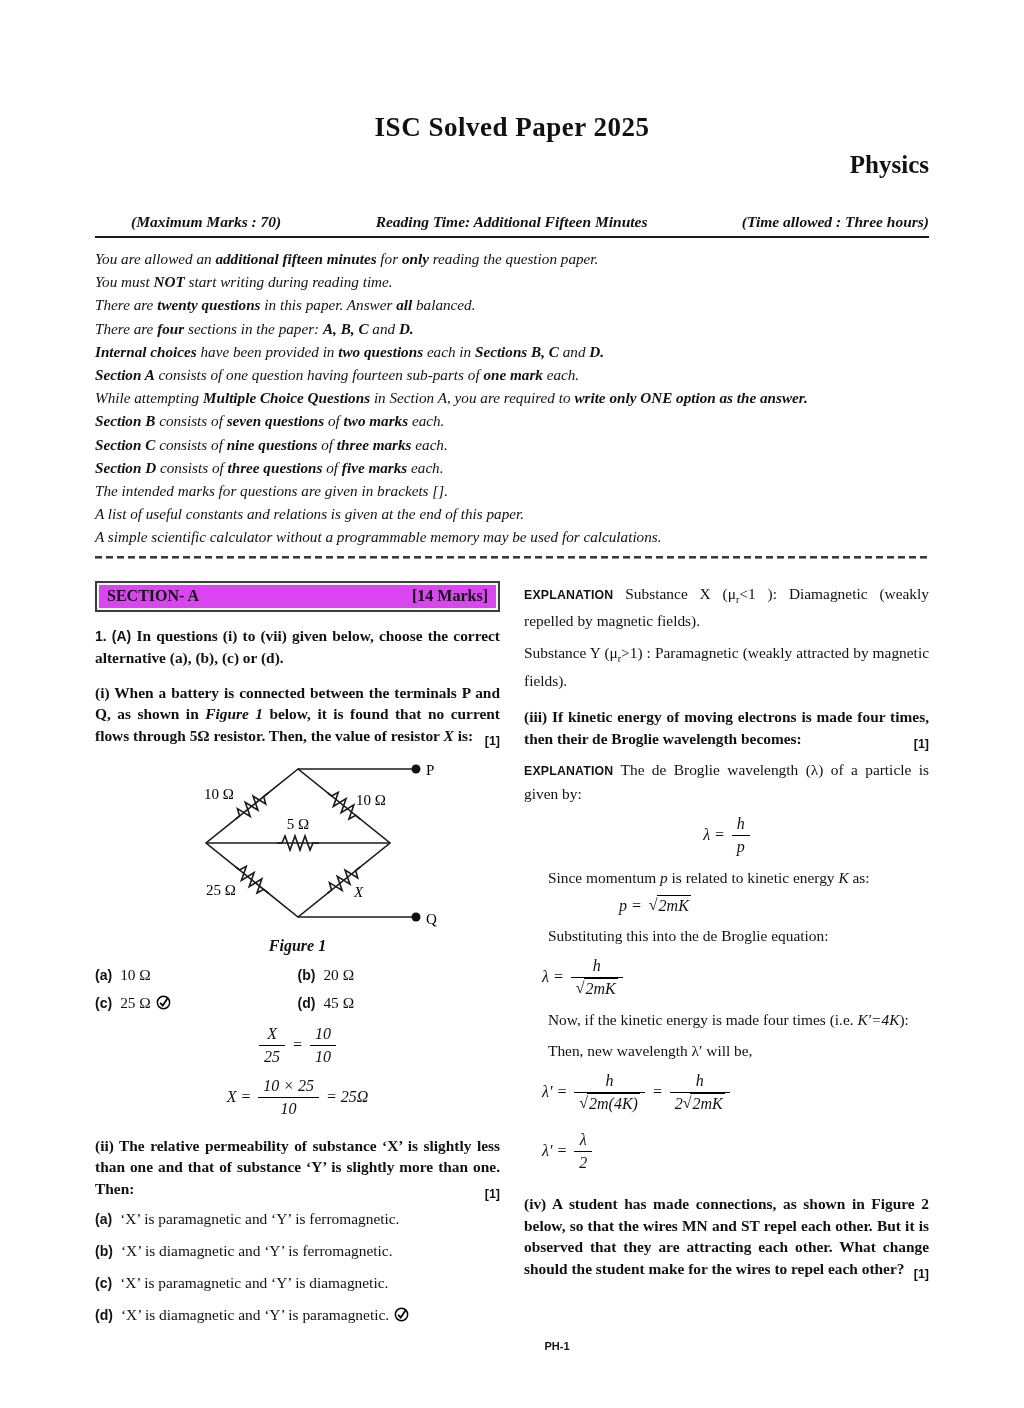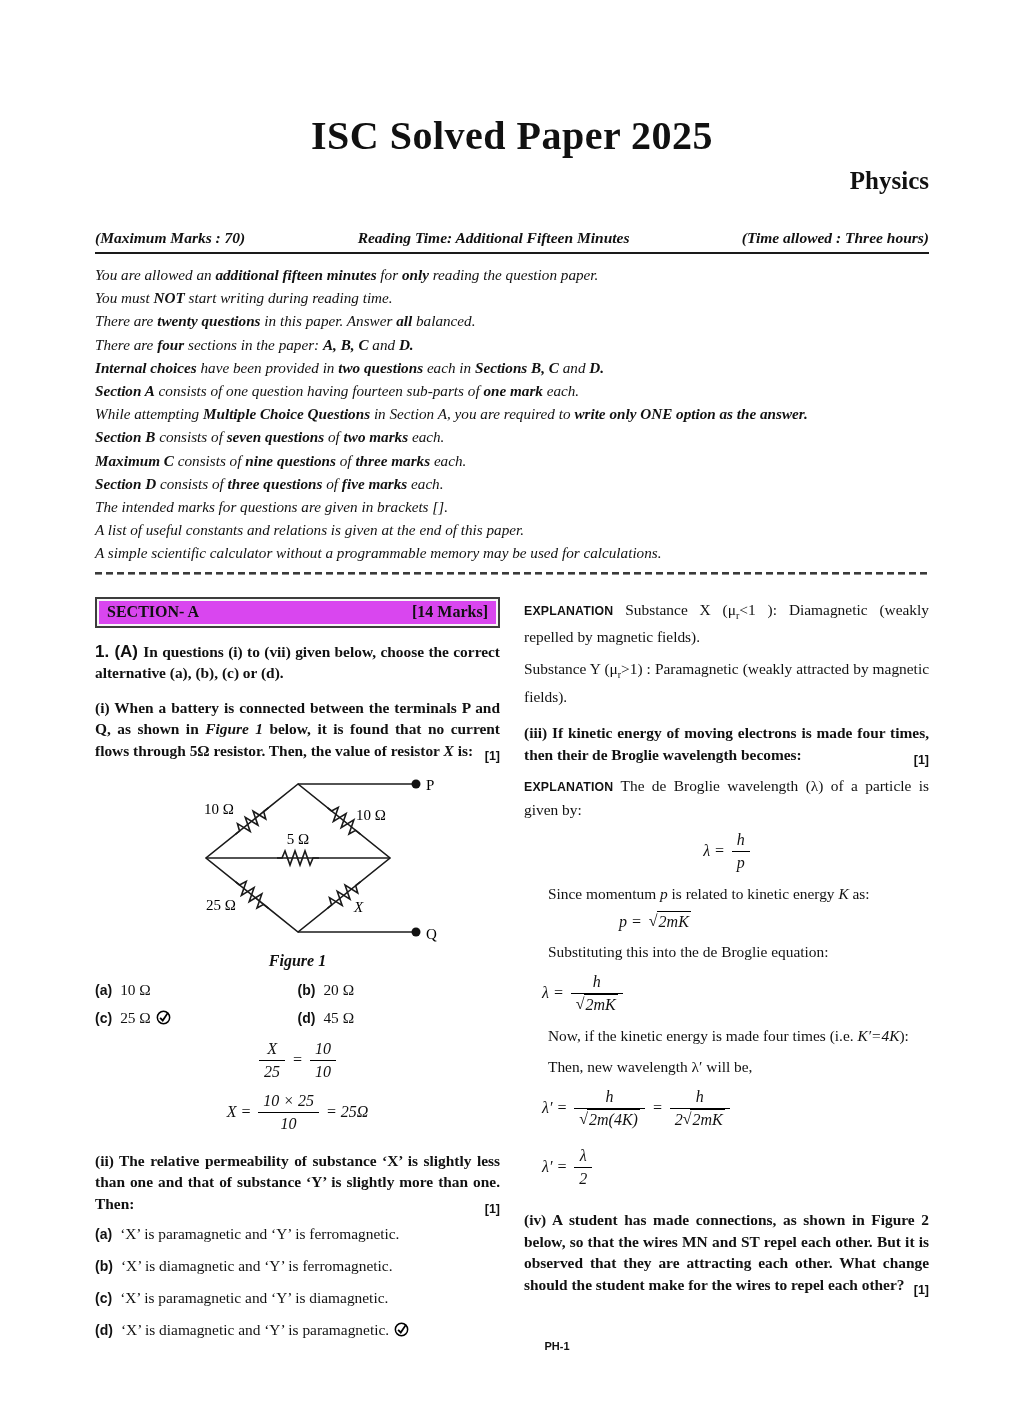--- a/index.html
+++ b/index.html
@@ -1,23 +1,23 @@
 <!DOCTYPE html>
 <html><head>
 <meta charset="utf-8">
 <style>
   * { margin:0; padding:0; box-sizing:border-box; }
   html,body { background:#fff; }
   body { width:1024px; height:1408px; color:#111; font-family:"Liberation Serif", serif; }
   .page { position:relative; width:1024px; height:1408px; padding:112px 95px 0 95px; overflow:hidden; }
 
   
-  .title { text-align:center; font-size:40px; font-weight:bold; letter-spacing:.5px; }
+  .title { text-align:center; font-size:27px; font-weight:bold; letter-spacing:.5px; }
   .subtitle { text-align:right; font-size:25px; font-weight:bold; margin-top:8px; }
-  .meta-row { display:flex; justify-content:space-between; align-items:baseline; margin-top:34px; font-weight:bold; font-style:italic; font-size:15.5px; }
+  .meta-row { display:flex; justify-content:space-between; align-items:baseline; margin-top:34px; font-weight:bold; font-style:italic; font-size:15.5px;margin-left:36px; }
   .top-rule { border:none; border-top:2.2px solid #1a1a1a; margin-top:5px; }
 
   
   .instructions { margin-top:9px; text-align:left; font-style:italic; font-size:15.2px; line-height:23.2px; }
   .instructions .b { font-weight:bold; }
   .dashed-rule { margin-top:7px; height:3px;
     background:repeating-linear-gradient(90deg,#3a3a3a 0 7px,transparent 7px 11px);
     background-size:100% 2.6px; background-repeat:no-repeat; background-position:0 0; }
 
   
@@ -25,21 +25,21 @@
   .col { width:50%; }
 
   .section-box { display:flex; justify-content:space-between; align-items:center;
     border:2px solid #3c3c3c; background:#d946ef; box-shadow:inset 0 0 0 2px #f6f6f6;
     padding:4px 10px 5px; font-weight:bold; font-size:16px; }
 
   p.q { font-size:15.4px; line-height:21.6px; text-align:justify; margin-top:13px; }
   .b { font-weight:bold; }
   .bi { font-weight:bold; font-style:italic; }
   .i { font-style:italic; }
-  .lead { font-family:"Liberation Sans", sans-serif; font-weight:bold; font-size:17px;margin-top:15px; }
+  .lead { font-family:"Liberation Sans", sans-serif; font-weight:bold; font-size:14px;margin-top:15px; }
   .label { font-family:"Liberation Sans", sans-serif; font-weight:bold; font-size:12.3px; letter-spacing:.2px; }
   .marks { float:right; font-weight:bold; font-family:"Liberation Sans", sans-serif; font-size:12.5px; padding-top:6px; }
   sub { font-size:10px; }
   .expl { font-size:15.4px; line-height:21.6px; text-align:justify; margin-top:10px; }
   .indent { text-indent:24px; }
 
   
   .figure-wrap { text-align:center; margin:6px 0 0; }
   .fig-caption { text-align:center; font-weight:bold; font-style:italic; font-size:16px; margin-top:2px; }
   svg text { font-family:"Liberation Serif", serif; font-size:15px; }
@@ -84,21 +84,21 @@
 
   <div class="instructions">
     <div><span>You are allowed an </span><span class="b">additional fifteen minutes</span><span> for </span><span class="b">only</span><span> reading the question paper.</span></div>
     <div><span>You must </span><span class="b">NOT</span><span> start writing during reading time.</span></div>
     <div><span>There are </span><span class="b">twenty questions</span><span> in this paper. Answer </span><span class="b">all</span><span> balanced.</span></div>
     <div><span>There are </span><span class="b">four</span><span> sections in the paper: </span><span class="b">A, B, C</span><span> and </span><span class="b">D.</span></div>
     <div><span class="b">Internal choices</span><span> have been provided in </span><span class="b">two questions</span><span> each in </span><span class="b">Sections B, C</span><span> and </span><span class="b">D.</span></div>
     <div><span class="b">Section A</span><span> consists of one question having fourteen sub-parts of </span><span class="b">one mark</span><span> each.</span></div>
     <div><span>While attempting </span><span class="b">Multiple Choice Questions</span><span> in Section A, you are required to </span><span class="b">write only ONE option as the answer.</span></div>
     <div><span class="b">Section B</span><span> consists of </span><span class="b">seven questions</span><span> of </span><span class="b">two marks</span><span> each.</span></div>
-    <div><span class="b">Maximum C</span><span> consists of </span><span class="b">nine questions</span><span> of </span><span class="b">three marks</span><span> each.</span></div>
+    <div><span class="b">Section C</span><span> consists of </span><span class="b">nine questions</span><span> of </span><span class="b">three marks</span><span> each.</span></div>
     <div><span class="b">Section D</span><span> consists of </span><span class="b">three questions</span><span> of </span><span class="b">five marks</span><span> each.</span></div>
     <div><span>The intended marks for questions are given in brackets [].</span></div>
     <div><span>A list of useful constants and relations is given at the end of this paper.</span></div>
     <div><span>A simple scientific calculator without a programmable memory may be used for calculations.</span></div>
   </div>
 
   <div class="dashed-rule"></div>
 
   <main class="cols">
 

